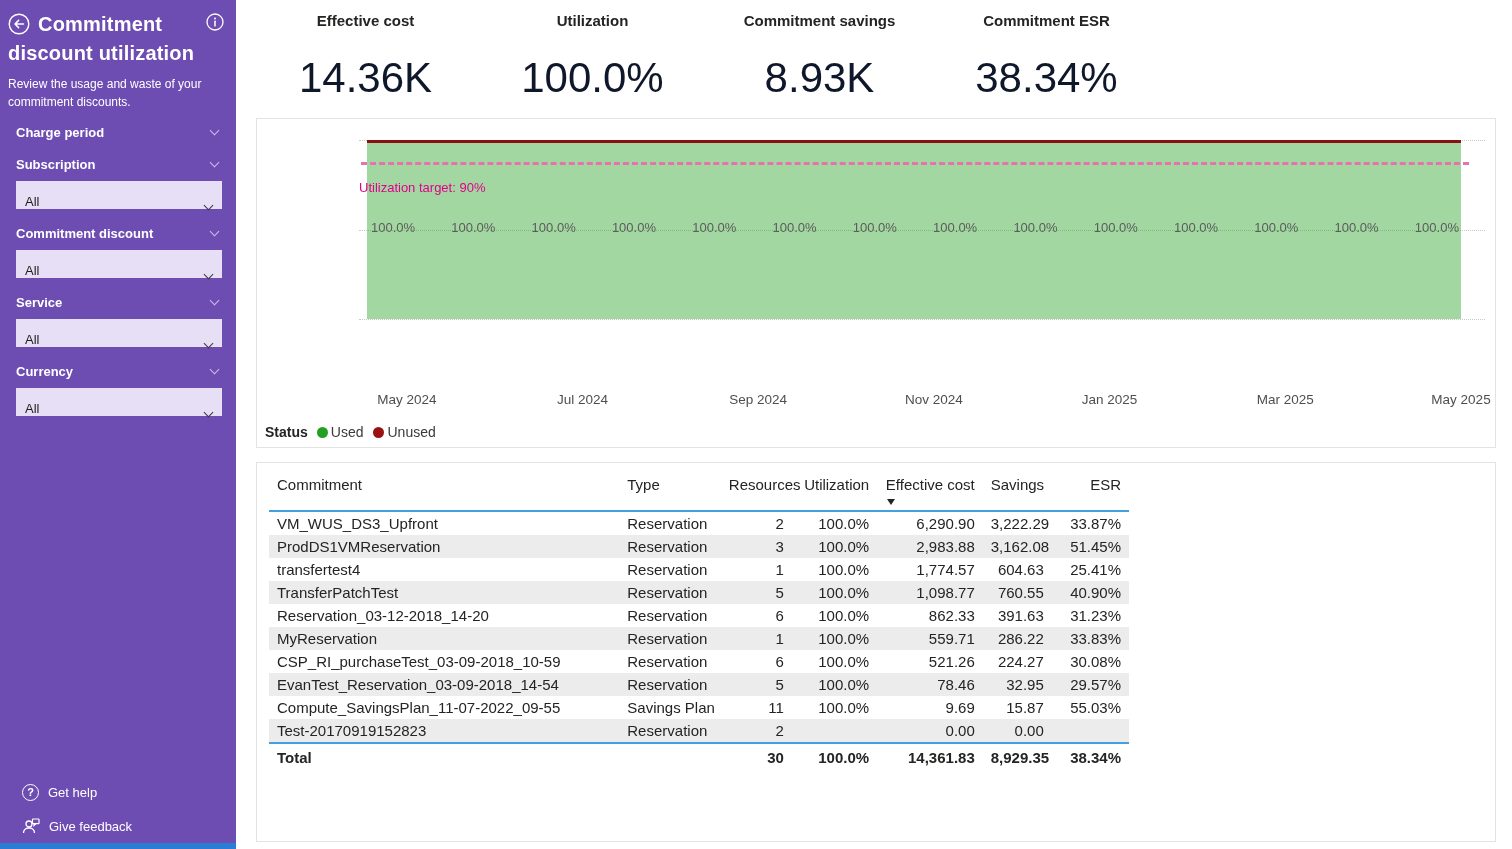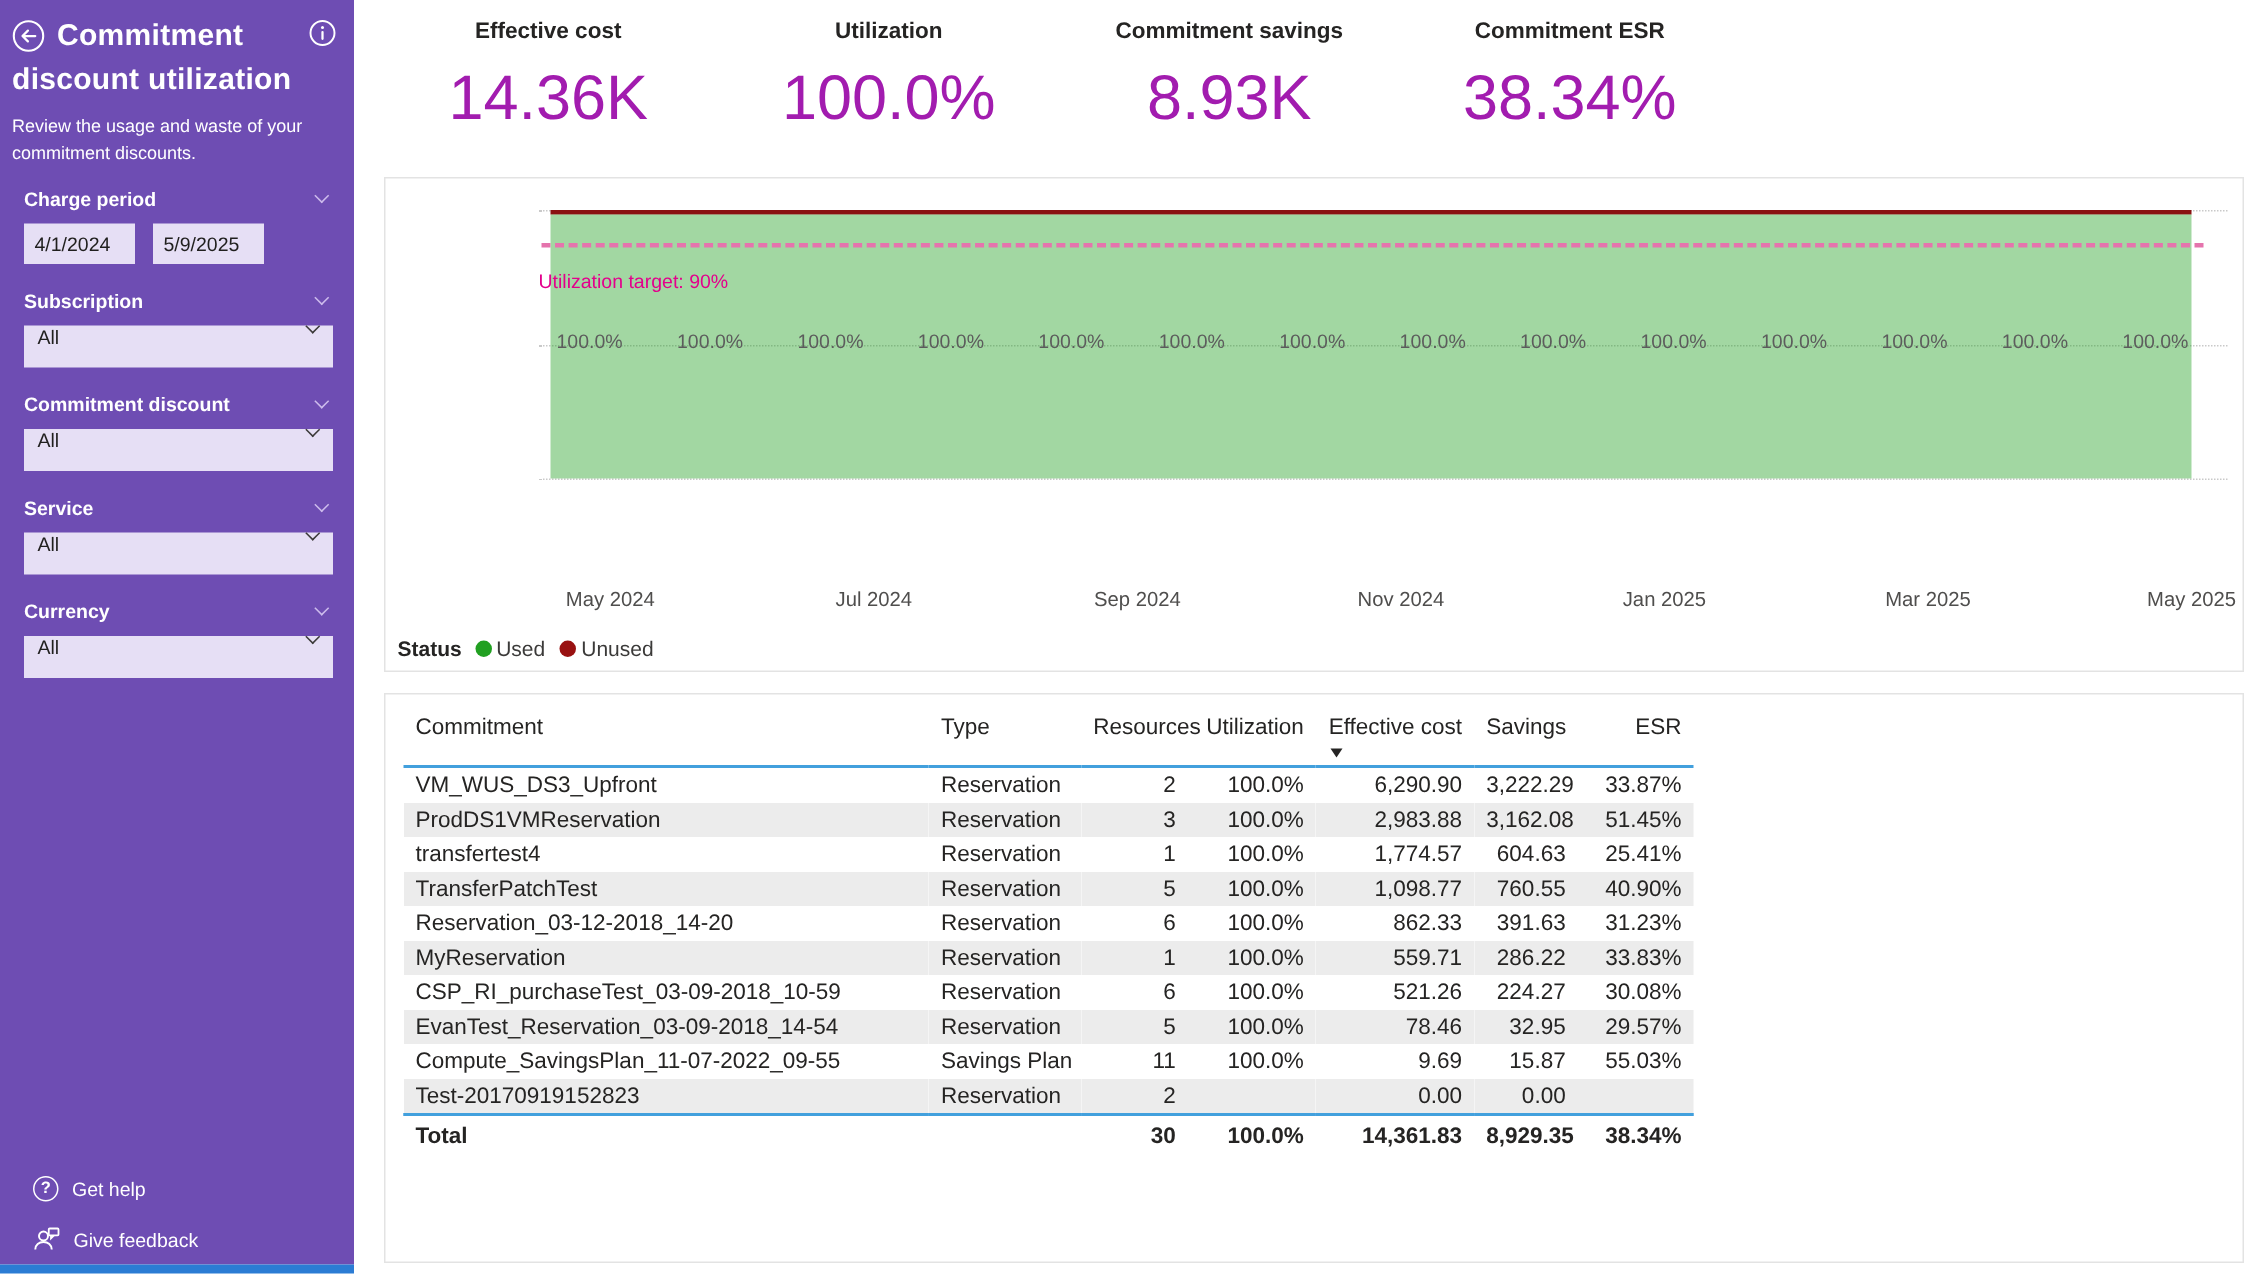--- a/index.html
+++ b/index.html
@@ -16,34 +16,34 @@
   .sb-title .t2 { text-indent:0; display:block; }
   .sb-subtitle { font-size:12px; line-height:18px; margin-top:7px; font-weight:400; }
   .filters { margin-top:14px; padding-left:8px; }
   .filter-group { margin-bottom:17px; }
   .filter-label-row { display:flex; align-items:center; justify-content:space-between; margin-bottom:9px; }
   .filter-label { font-size:13px; font-weight:700; }
   .chev { width:7px; height:7px; border-right:1.6px solid currentColor; border-bottom:1.6px solid currentColor; transform:rotate(45deg); display:inline-block; }
   .label-chev { color:#cdbcec; margin-right:4px; margin-top:-4px; }
   .date-row { display:flex; gap:12px; }
   .date-input { width:74px; height:27px; background:#e6dff5; color:#201f1e; font-size:13px; display:flex; align-items:center; padding:0 7px; cursor:text; }
-  .select-box { width:100%; height:28px; background:#e6dff5; color:#201f1e; font-size:13px; display:flex; align-items:flex-start; justify-content:space-between; padding:0 10px 0 9px; cursor:pointer; }
+  .select-box { width:100%; height:28px; background:#e6dff5; color:#201f1e; font-size:13px; display:flex; align-items:flex-end; justify-content:space-between; padding:0 10px 0 9px; cursor:pointer; }
   .select-chev { color:#3b3a39; margin-top:-3px; }
   .sb-footer-item { position:absolute; left:22px; display:flex; align-items:center; gap:9px; font-size:13px; cursor:pointer; }
   .sb-footer-item.help { bottom:42px; }
   .sb-footer-item.feedback { bottom:9px; }
   .circle-icon { width:17px; height:17px; border:1.3px solid #fff; border-radius:50%; display:flex; align-items:center; justify-content:center; font-size:11px; font-weight:700; line-height:1; }
   .bottom-strip { position:fixed; left:0; bottom:0; width:236px; height:6px; background:#2b7cd4; }
 
   
   .main { flex:1; background:#fff; }
   .kpis { display:flex; padding:12px 0 0 16px; height:106px; }
   .kpi { width:227px; text-align:center; }
   .kpi-label { font-size:15px; font-weight:600; color:#252423; }
-  .kpi-value { font-size:42px; font-weight:200; color:#a21caf; margin-top:12px; }
+  .kpi-value { font-size:42px; font-weight:200; color:#0f172a; margin-top:25px; }
 
   
   .chart-panel { margin:12px 16px 0 20px; height:330px; border:1px solid #e3e3e3; position:relative; background:#fff; }
   .y-axis { position:absolute; left:0; top:21px; width:56px; height:245px; }
   .y-axis span { position:absolute; right:6px; transform:translateY(-50%); font-size:13px; color:#605e5c; }
   .plot { position:absolute; left:62px; right:16px; top:21px; height:179px;margin-left:48px; }
   .gridline { position:absolute; left:-8px; right:-6px; border-top:1px dotted #c9c9c9; }
   .area { position:absolute; left:0; top:0; bottom:0; right:18px; border-top:3px solid #8a1111; cursor:pointer; }
   .area-fill { position:absolute; left:0; right:0; top:0; bottom:0; opacity:0.42; }
   .target-line { position:absolute; left:-6px; right:10px; top:22px; border-top:3px dashed #e574ad; }
@@ -93,24 +93,20 @@
       <h1 class="sb-title"><span>Commitment</span><span class="t2">discount utilization</span></h1>
       <p class="sb-subtitle">Review the usage and waste of your commitment discounts.</p>
     </div>
 
     <div class="filters">
 
       <div class="filter-group">
         <div class="filter-label-row">
           <span class="filter-label">Charge period</span>
           <span class="chev label-chev"></span>
-        </div>
-        <div class="date-row">
-          <div class="date-input">4/1/2024</div>
-          <div class="date-input">5/9/2025</div>
         </div>
       </div>
 
       <div class="filter-group">
         <div class="filter-label-row">
           <span class="filter-label">Subscription</span>
           <span class="chev label-chev"></span>
         </div>
         <div class="select-box">
           <span>All</span>

